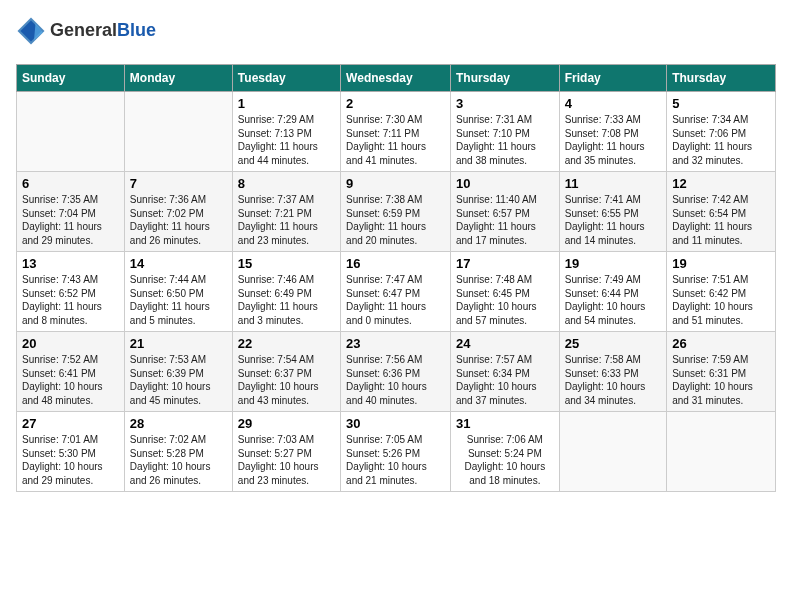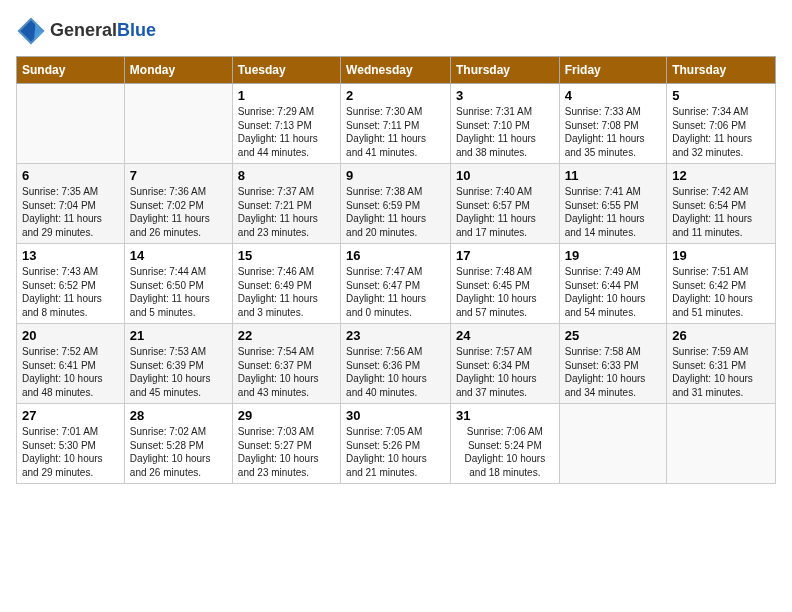--- a/index.html
+++ b/index.html
@@ -7,21 +7,21 @@
       font-family: Arial, sans-serif;
       background: #fff;
       width: 792px;
       min-height: 612px;
       padding: 16px;
     }
     .header {
       display: flex;
       justify-content: space-between;
       align-items: flex-end;
-      margin-bottom: 10px;
+      margin-bottom: 18px;
     }
     .logo {
       display: flex;
       align-items: center;
       gap: 4px;
     }
     .logo-text {
       font-size: 18px;
       font-weight: bold;
       line-height: 1.1;
@@ -42,21 +42,21 @@
     .location {
       font-size: 15px;
       color: #444;
     }
     table {
       width: 100%;
       border-collapse: collapse;
       font-size: 11px;
     }
     thead tr th {
-      background-color: #a16207;
+      background-color: #0f766e;
       color: #fff;
       text-align: left;
       padding: 6px 5px;
       font-size: 12px;
       font-weight: bold;
       border: 1px solid #aaa;
     }
     tbody tr td {
       border: 1px solid #ccc;
       vertical-align: top;
@@ -165,21 +165,21 @@
 Daylight: 11 hours and 23 minutes.</div>
         </td>
         <td>
           <div class="day-num">9</div>
           <div class="day-info" style="white-space: pre-line;">Sunrise: 7:38 AM
 Sunset: 6:59 PM
 Daylight: 11 hours and 20 minutes.</div>
         </td>
         <td>
           <div class="day-num">10</div>
-          <div class="day-info" style="white-space: pre-line;">Sunrise: 7:40 AM
+          <div class="day-info" style="white-space: pre-line;">Sunrise: 11:40 AM
 Sunset: 6:57 PM
 Daylight: 11 hours and 17 minutes.</div>
         </td>
         <td>
           <div class="day-num">11</div>
           <div class="day-info" style="white-space: pre-line;">Sunrise: 7:41 AM
 Sunset: 6:55 PM
 Daylight: 11 hours and 14 minutes.</div>
         </td>
         <td>

